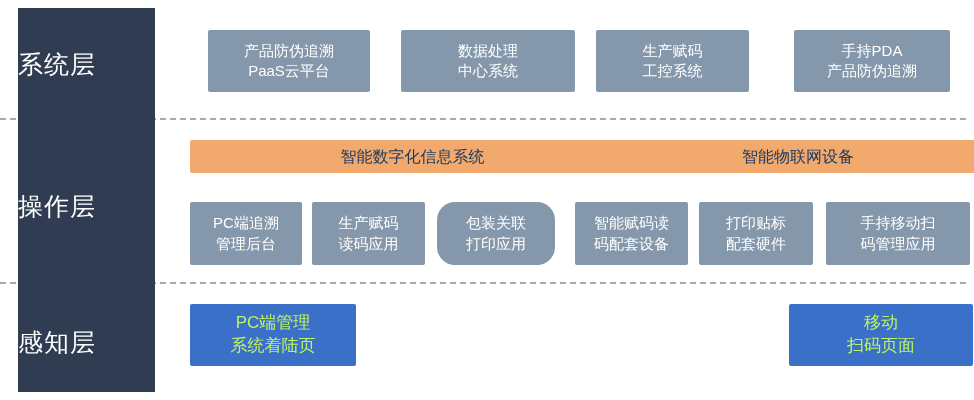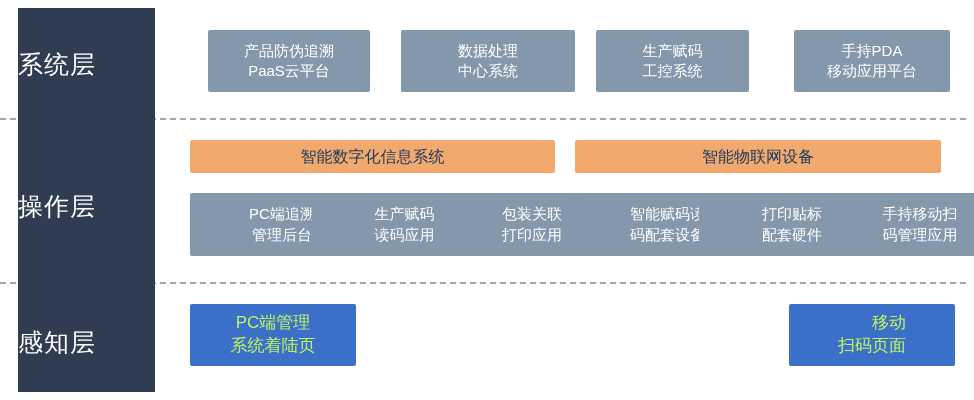--- a/index.html
+++ b/index.html
@@ -78,38 +78,38 @@
   }
 
   
   .s1, .s2, .s3, .s4 { top: 30px; height: 62px; }
   .s1 { left: 208px; width: 162px; }
   .s2 { left: 401px; width: 174px; }
   .s3 { left: 596px; width: 153px; }
   .s4 { left: 794px; width: 156px; }
 
   
-  .h1, .h2 { top: 140px; height: 33px; }
+  .h1, .h2 { top: 140px; height: 33px; padding-left: 40px; }
   .h1 { left: 190px; width: 365px; }
   .h2 { left: 575px; width: 366px; }
 
   
-  .o1, .o2, .o3, .o4, .o5, .o6 { top: 193px; height: 63px; padding-left: 36px; }
+  .o1, .o2, .o3, .o4, .o5, .o6 { top: 202px; height: 63px; }
   .o1 { left: 190px; width: 112px; }
   .o2 { left: 312px; width: 113px; }
   .o3 { left: 437px; width: 118px; border-radius: 18px; }
   .o4 { left: 575px; width: 113px; }
   .o5 { left: 699px; width: 114px; }
-  .o6 { left: 826px; width: 116px; }
+  .o6 { left: 826px; width: 144px; }
 
   
   .p1, .p2, .p3 { top: 304px; height: 62px; }
   .p1 { left: 190px; width: 166px; }
   .p2 { left: 487px; width: 163px; }
-  .p3 { left: 789px; width: 166px; text-align: right; }
+  .p3 { left: 789px; width: 184px; }
 </style>
 </head>
 <body>
 
 <div class="diagram">
 
   <div class="divider divider-1"></div>
   <div class="divider divider-2"></div>
 
   <div class="sidebar">
@@ -118,21 +118,21 @@
     <div class="layer-label l3">感知层</div>
   </div>
 
   <div class="box gray s1">产品防伪追溯
 PaaS云平台</div>
   <div class="box gray s2">数据处理
 中心系统</div>
   <div class="box gray s3">生产赋码
 工控系统</div>
   <div class="box gray s4">手持PDA
-移动应用平台</div>
+产品防伪追溯</div>
 
   <div class="box orange h1">智能数字化信息系统</div>
   <div class="box orange h2">智能物联网设备</div>
 
   <div class="box gray o1">PC端追溯
 管理后台</div>
   <div class="box gray o2">生产赋码
 读码应用</div>
   <div class="box gray o3">包装关联
 打印应用</div>

